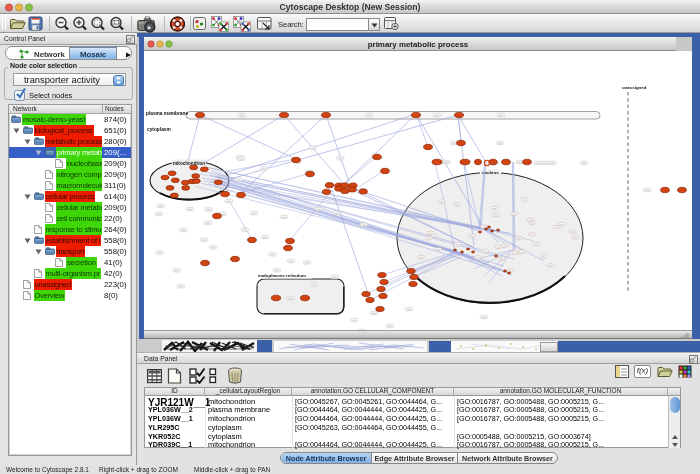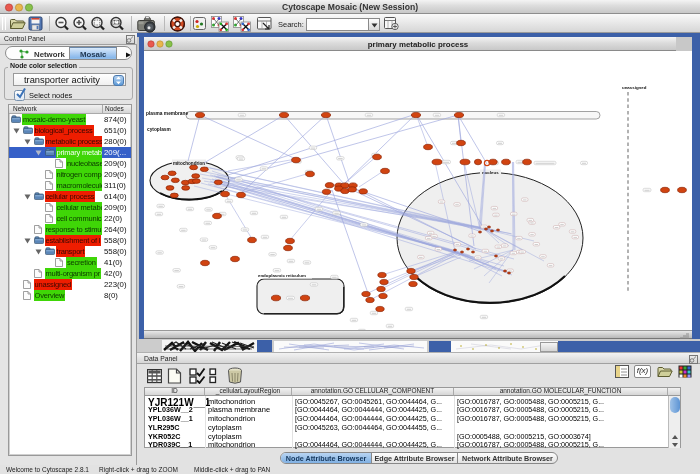--- a/index.html
+++ b/index.html
@@ -9,21 +9,21 @@
 .hdr-grad { background:linear-gradient(#f2f2f2,#d6d6d6); }
 svg { display:block; }
 </style></head><body>
 
 <div class="abs tbar-grad" style="left:0;top:0;width:700px;height:14px;border-bottom:1px solid #8e8e8e;">
  <svg class="abs" style="left:4px;top:3px" width="32" height="9">
   <circle cx="5" cy="4.5" r="3.6" fill="#e9594f" stroke="#b63a31" stroke-width="0.7"></circle>
   <circle cx="15" cy="4.5" r="3.6" fill="#e9b64c" stroke="#b78a2e" stroke-width="0.7"></circle>
   <circle cx="25" cy="4.5" r="3.6" fill="#88c149" stroke="#5d9330" stroke-width="0.7"></circle>
  </svg>
- <div class="abs" style="left:0;top:2px;width:700px;text-align:center;font-size:8.6px;font-weight:bold;color:#333;">Cytoscape Mosaic (New Session)</div>
+ <div class="abs" style="left:0;top:2px;width:700px;text-align:center;font-size:8.6px;font-weight:bold;color:#333;">Cytoscape Desktop (New Session)</div>
 </div>
 <div class="abs" style="left:0;top:14px;width:700px;height:19px;background:linear-gradient(#fafafa,#e4e4e4 60%,#d6d6d6);border-bottom:1px solid #9b9b9b;">
     <div class="abs" style="left:2px;top:3px;width:1px;height:13px;background:#bbb;border-right:1px solid #fff;"></div>
     <div class="abs" style="left:5px;top:3px;width:1px;height:13px;background:#bbb;border-right:1px solid #fff;"></div>
     <svg class="abs" style="left:9px;top:2px" width="17" height="15">
 <path d="M1.5 12.5 L1.5 4.5 Q1.5 3.5 2.5 3.5 L6 3.5 L7.5 5 L14 5 Q15 5 15 6 L15 7" fill="#d8d7a8" stroke="#5c5c30" stroke-width="1"></path>
 <path d="M1.5 12.5 L4 6.8 L16.2 6.8 L13.5 12.5 Z" fill="#cfcf9a" stroke="#5c5c30" stroke-width="1"></path>
 </svg>
     <svg class="abs" style="left:28px;top:2px" width="15" height="15">
 <rect x="1" y="1" width="13" height="13" rx="1.5" fill="#5277b2" stroke="#2c4572" stroke-width="1"></rect>

